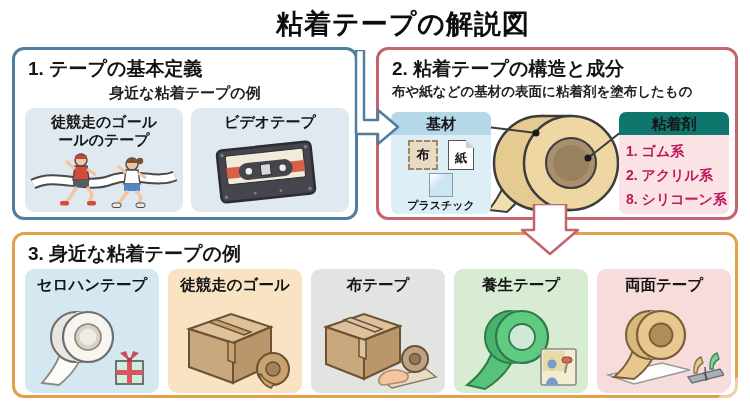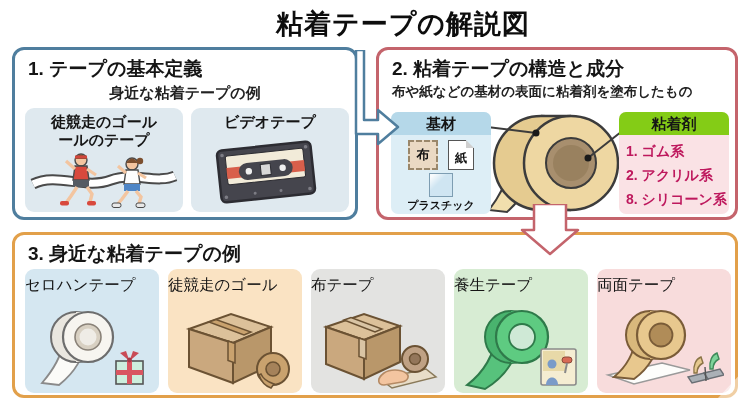--- a/index.html
+++ b/index.html
@@ -33,38 +33,38 @@
   #elbow-arrow{left:346px;top:50px;}
   #down-arrow{left:520px;top:204px;}
 
   
   #base-box{position:absolute;left:12px;top:62px;width:100px;height:102px;background:#ddeef6;
     border-radius:7px;z-index:3;overflow:hidden;text-align:center;}
   #adh-box{position:absolute;left:240px;top:62px;width:110px;height:102px;background:#fae2e5;
     border-radius:7px;z-index:3;overflow:hidden;}
   .mini-header{height:23px;line-height:23px;font-size:15px;font-weight:800;color:#151515;}
   #base-box .mini-header{background:#b5d8e9;}
-  #adh-box .mini-header{background:#84cc16;text-align:center;}
+  #adh-box .mini-header{background:#0f766e;text-align:center;}
   .materials-row{display:flex;justify-content:center;gap:10px;margin-top:5px;}
   .cloth-icon{width:30px;height:30px;background:#ead9c3;border:2px dashed #9a876a;
     display:flex;align-items:center;justify-content:center;font-size:13px;font-weight:800;}
   .paper-icon{position:relative;width:26px;height:30px;background:#fff;border:1.5px solid #555;
     display:flex;align-items:flex-end;justify-content:center;font-size:12px;font-weight:800;padding-bottom:2px;}
   .paper-icon::after{content:"";position:absolute;top:-1px;right:-1px;border-style:solid;
     border-width:0 8px 8px 0;border-color:#ddeef6 #ddeef6 #cfcfcf #cfcfcf;}
   .plastic-icon{width:24px;height:24px;margin:3px auto 0;background:#cfe5f2;border:1.5px solid #7d9db2;
     background-image:linear-gradient(135deg,rgba(255,255,255,.85) 10%,rgba(255,255,255,0) 40%);}
   .plastic-label{font-size:11px;font-weight:800;margin-top:1px;}
   .adh-list{margin:5px 0 0 7px;font-size:14px;font-weight:800;line-height:1.7;color:#be185d;}
   #tape-illu{position:absolute;left:100px;top:56px;z-index:1;}
 
   
   .example-row{position:absolute;left:10px;top:34px;display:flex;gap:9px;}
   .example-card{width:134px;height:124px;border-radius:9px;position:relative;}
-  .example-label{display:block;margin-top:6px;font-size:15.5px;font-weight:400;color:#151515;}
+  .example-label{display:block;text-align:center;margin-top:6px;font-size:15.5px;font-weight:700;color:#151515;}
   .example-illu{position:absolute;left:7px;bottom:2px;}
 
   #watermark{position:absolute;left:716px;top:366px;z-index:8;opacity:.5;}
 </style>
 </head>
 <body>
 
 <div id="stage">
 
   <div class="page-title">粘着テープの解説図</div>

